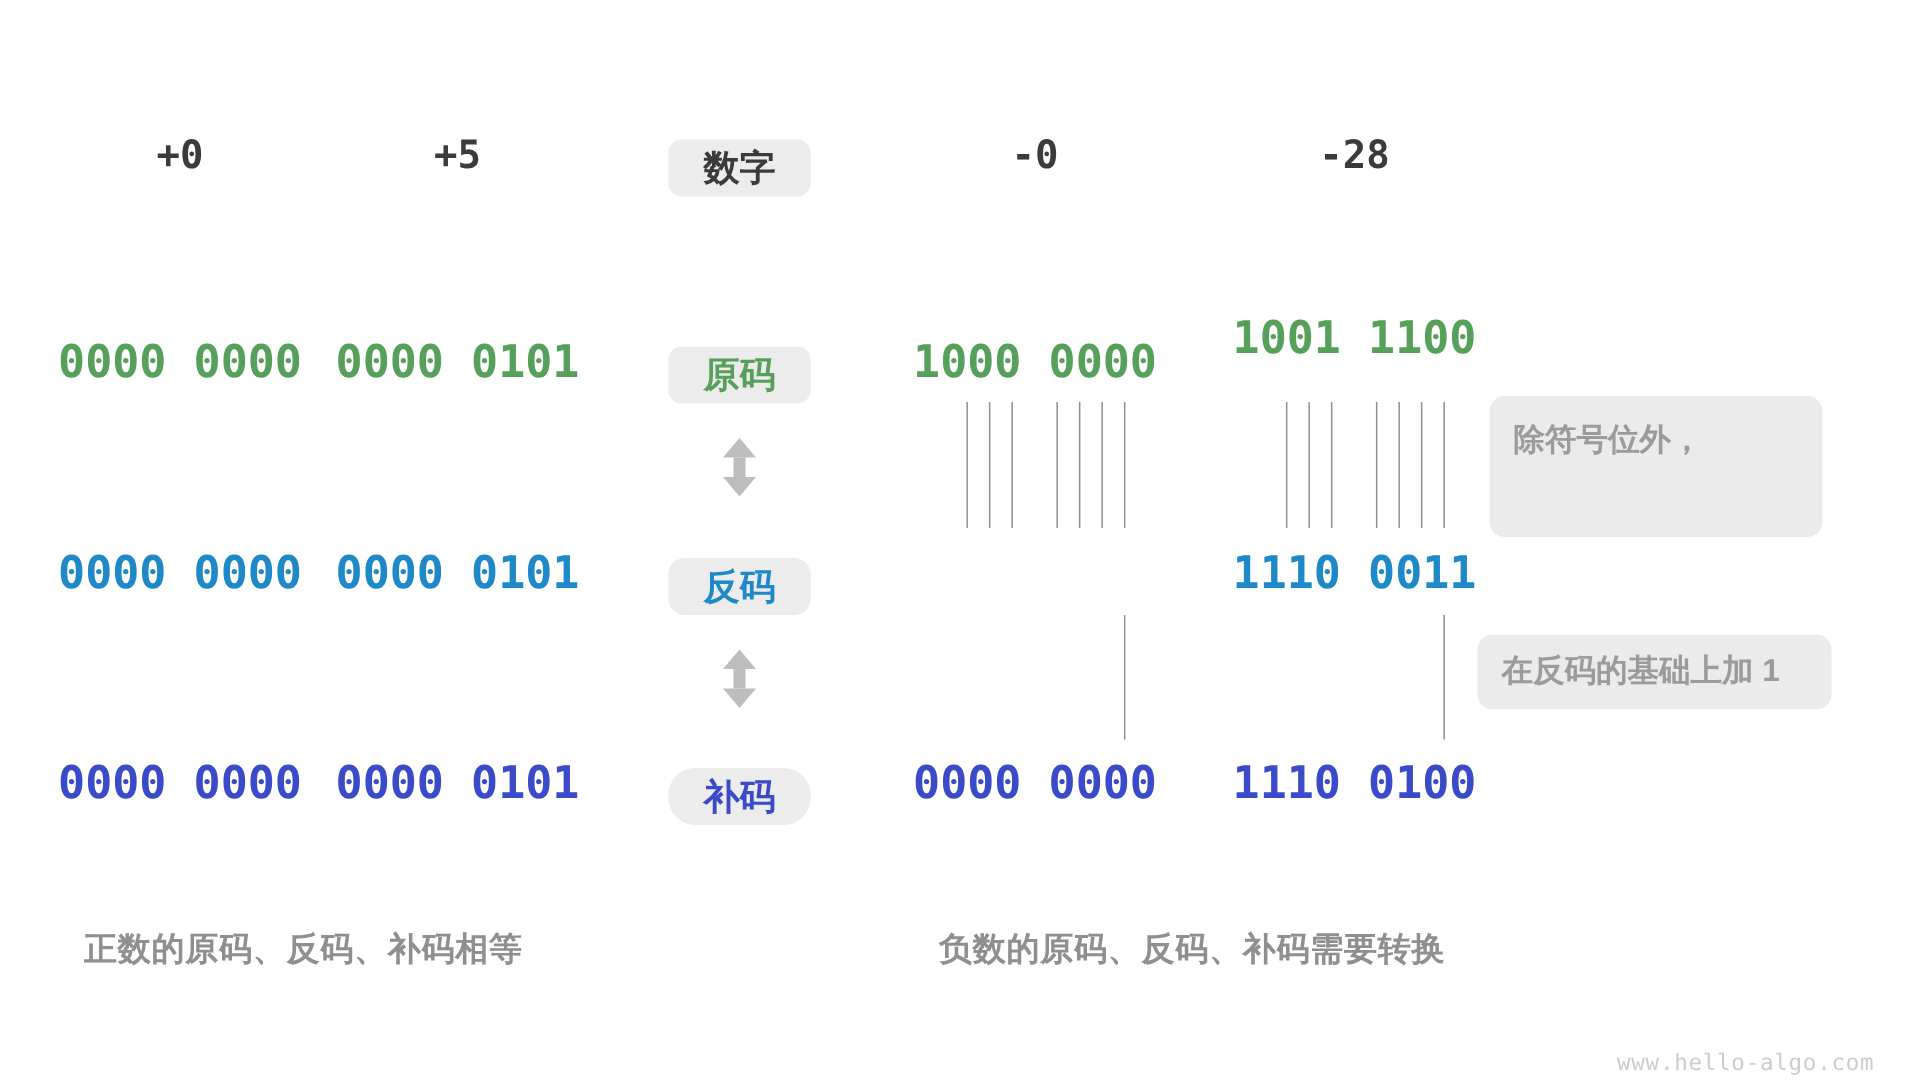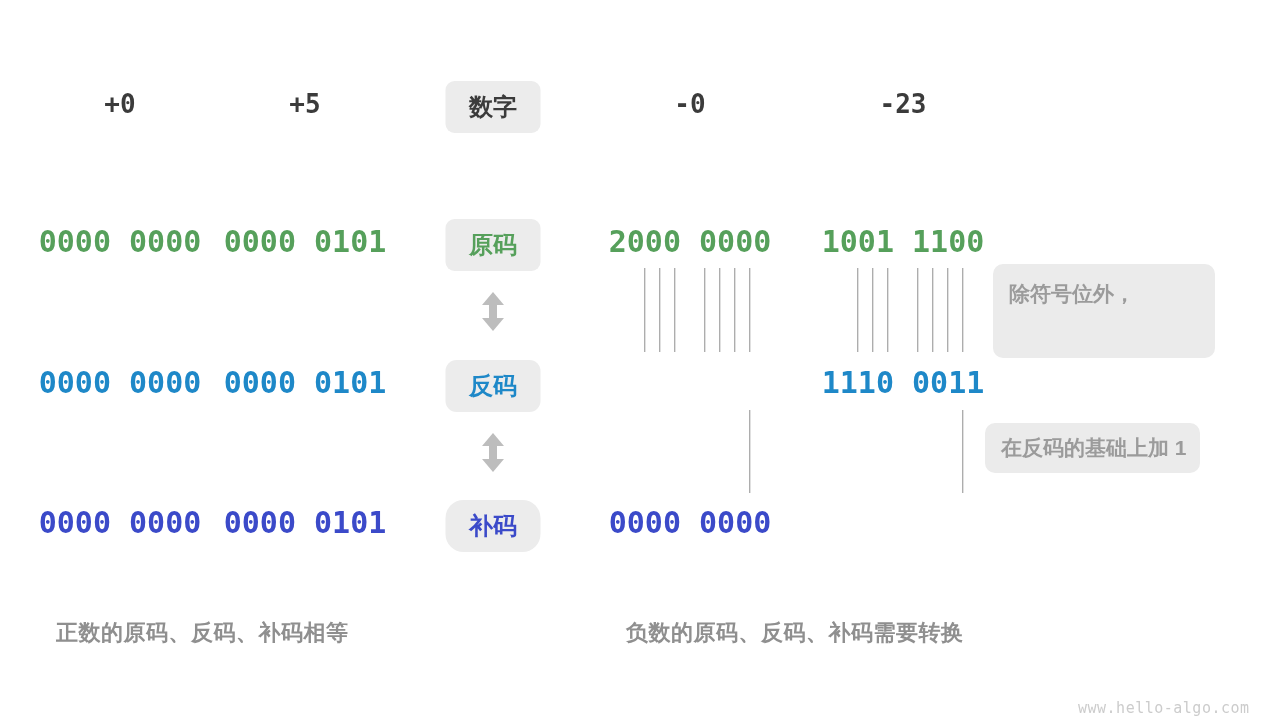--- a/index.html
+++ b/index.html
@@ -27,24 +27,24 @@
   }
   .bin{
     position:absolute;transform:translateX(-50%);
     font-weight:bold;font-size:30px;line-height:30px;white-space:pre;
   }
   .bin.green{color:var(--green);}
   .bin.azure{color:var(--azure);}
   .bin.indigo{color:var(--indigo);}
   .pill{
     position:absolute;left:493px;transform:translateX(-50%);
-    width:95px;height:52px;border-radius:9px;background:var(--pill-bg);
+    width:95px;height:38px;border-radius:9px;background:var(--pill-bg);
     display:flex;align-items:center;justify-content:center;
     font-family:"Liberation Sans","DejaVu Sans",sans-serif;
-    font-weight:bold;font-size:24px;
+    font-weight:bold;font-size:24px;margin-top:12px;
   }
   .pill.dark{color:var(--dark);}
   .pill.green{color:var(--green);}
   .pill.azure{color:var(--azure);border-radius:11px;}
   .pill.indigo{color:var(--indigo);border-radius:18px;}
   .ticks{
     position:absolute;transform:translateX(-50%);
     display:flex;width:9ch;font-size:25px;
   }
   .ticks .slot{flex:1 1 0;display:flex;}
@@ -78,29 +78,29 @@
 <body>
 
 <div class="canvas">
 
   <span class="num" style="left:120px;top:88px">+0</span>
   <span class="num" style="left:305px;top:88px">+5</span>
   <div class="pill dark" style="top:81px">
     <span>数字</span>
   </div>
   <span class="num" style="left:690px;top:88px">-0</span>
-  <span class="num" style="left:903px;top:88px">-23</span>
+  <span class="num" style="left:903px;top:88px">-28</span>
 
   <span class="bin green" style="left:120px;top:227px">0000 0000</span>
   <span class="bin green" style="left:305px;top:227px">0000 0101</span>
   <div class="pill green" style="top:219px">
     <span>原码</span>
   </div>
-  <span class="bin green" style="left:690px;top:227px">2000 0000</span>
-  <span class="bin green" style="left:903px;top:227px">1001 1100</span>
+  <span class="bin green" style="left:690px;top:227px">1000 0000</span>
+  <span class="bin green" style="left:903px;top:211px">1001 1100</span>
 
   <div class="ticks" style="left:690px;top:268px;height:84px">
       <div class="slot"></div>
       <div class="slot">
         <div class="tline"></div>
       </div>
       <div class="slot">
         <div class="tline"></div>
       </div>
       <div class="slot">
@@ -191,25 +191,26 @@
     <div class="a-stem"></div>
     <div class="a-down"></div>
   </div>
 
   <span class="bin indigo" style="left:120px;top:508px">0000 0000</span>
   <span class="bin indigo" style="left:305px;top:508px">0000 0101</span>
   <div class="pill indigo" style="top:500px">
     <span>补码</span>
   </div>
   <span class="bin indigo" style="left:690px;top:508px">0000 0000</span>
+  <span class="bin indigo" style="left:903px;top:508px">1110 0100</span>
 
   <div class="note" style="left:993px;top:264px;width:222px;height:94px">
     <span class="note-line">除符号位外，</span>
   </div>
-  <div class="note single" style="left:985px;top:423px;width:215px;height:50px">
+  <div class="note single" style="left:985px;top:423px;width:236px;height:50px">
     <span class="note-line">在反码的基础上加 1</span>
   </div>
 
   <span class="caption" style="left:56px;top:618px">正数的原码、反码、补码相等</span>
   <span class="caption" style="left:626px;top:618px">负数的原码、反码、补码需要转换</span>
 
   <span class="watermark" style="left:1078px;top:679px">www.hello-algo.com</span>
 
 </div>
 

